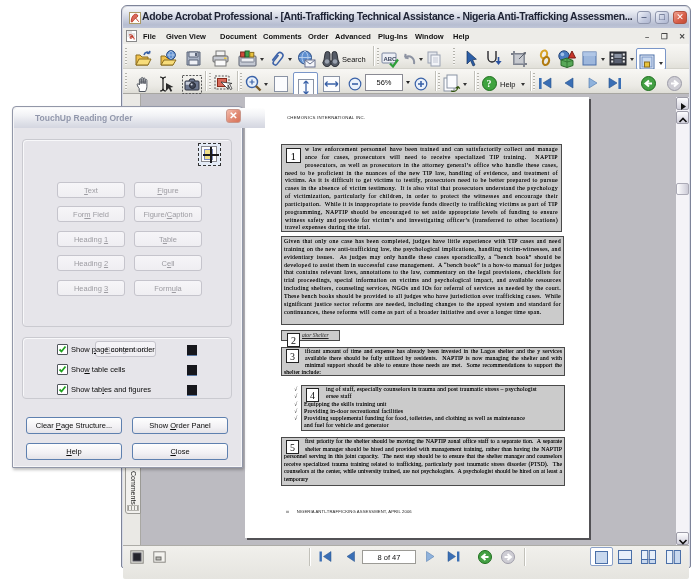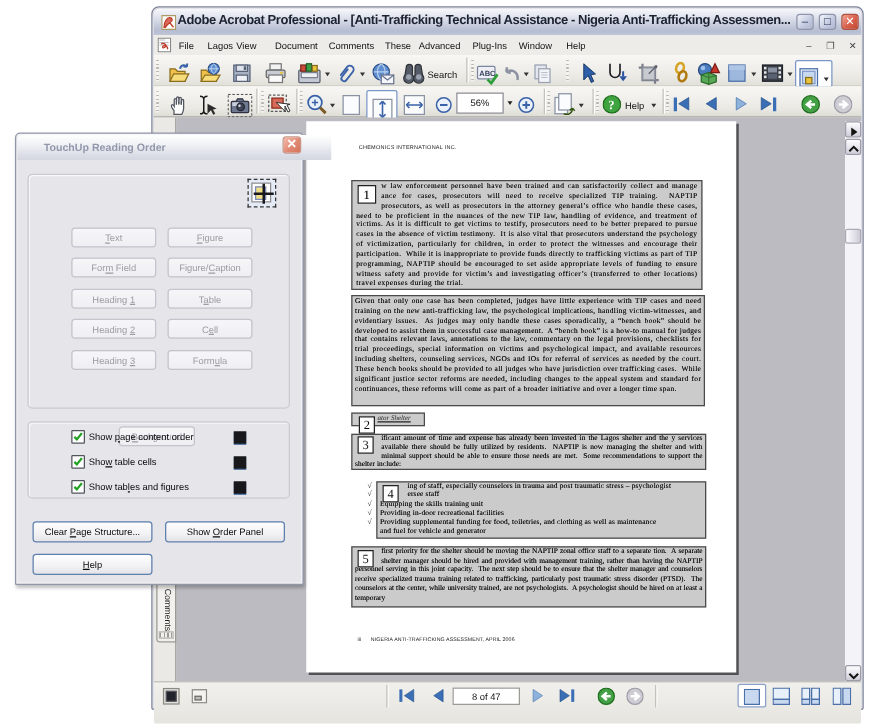--- a/index.html
+++ b/index.html
@@ -11,21 +11,21 @@
 box-shadow:inset 0 0 0 1px #D9DCE7;}
 #titlebar{position:absolute;left:1px;top:1px;width:566px;height:21px;border-radius:5px 5px 0 0;
 background:linear-gradient(#F6F7FA 0%,#E5E8F0 25%,#C9CEDE 60%,#B6BDD1 85%,#C0C6d8 100%);}
 #titlebar .ttext{position:absolute;left:19px;top:4px;font-size:10.4px;font-weight:bold;color:#1d2233;letter-spacing:-0.35px;white-space:nowrap;}
 .tbtn{position:absolute;top:4px;width:14px;height:13px;border-radius:3px;border:1px solid #8E95AC;
 background:linear-gradient(135deg,#F2F4FA,#C2C9DE 60%,#AFB7D0);color:#273457;
 font-size:9px;line-height:11px;text-align:center;}
 #closebtn{background:linear-gradient(135deg,#F0A494,#D9604B 55%,#C24B36);border:1px solid #B0503E;color:#fff;}
 #menubar{position:absolute;left:1px;top:22px;width:566px;height:16px;background:#EDECE8;
 font-size:7.5px;color:#111;}
-#menubar span{position:absolute;top:4px;}
+#menubar span{position:absolute;top:4px;font-weight:bold;}
 #tb1{position:absolute;left:1px;top:38px;width:566px;height:25px;
 background:linear-gradient(#F8F7F4,#EBEAE5 70%,#E1E0D9);border-bottom:1px solid #D2D1CA;}
 #tb2{position:absolute;left:1px;top:63px;width:566px;height:25px;
 background:linear-gradient(#F8F7F4,#EBEAE5 70%,#DEDDD6);border-bottom:1px solid #A8A7A2;}
 .sep{position:absolute;top:2px;width:1px;height:20px;background:#C2C1BA;box-shadow:1px 0 0 #fff;}
 .grip{position:absolute;top:4px;width:2px;height:17px;
 background:repeating-linear-gradient(#B4B3AC 0 1px,#F6F5F2 1px 3px);}
 .dd{position:absolute;width:0;height:0;border-left:2.5px solid transparent;border-right:2.5px solid transparent;border-top:3px solid #333;}
 .tlabel{position:absolute;font-size:7.5px;color:#111;}
 #content{position:absolute;left:1px;top:88px;width:566px;height:451px;background:#BCBBC1;}
@@ -80,25 +80,25 @@
     <div class="tbtn" style="left:532px;">□</div>
     <div class="tbtn" id="closebtn" style="left:550px;">✕</div>
   </div>
   <div id="menubar">
     <svg style="position:absolute;left:3px;top:2px;" width="11" height="12" viewBox="0 0 11 12">
         <rect x="0.5" y="0.5" width="10" height="11" fill="#fff" stroke="#888"></rect>
         <path d="M1.5 2 L6 2 M1.5 4 L9 4 M1.5 6 L9 6" stroke="#BBB" stroke-width=".8"></path>
         <path d="M3 5 C6 4 8 6.5 5.5 8 C4 9 3.5 7 5 6.5 C7 6 8.5 8 8 9.5" stroke="#C03A2A" stroke-width="1.1" fill="none"></path>
       </svg>
       <span style="left:20px;">File</span>
-      <span style="left:43px;">Lagos</span>
+      <span style="left:43px;">Given</span>
     <span style="left:66px;">View</span>
       <span style="left:97px;">Document</span>
     <span style="left:140px;">Comments</span>
-      <span style="left:185px;">These</span>
+      <span style="left:185px;">Order</span>
     <span style="left:212px;">Advanced</span>
       <span style="left:255px;">Plug-Ins</span>
     <span style="left:292px;">Window</span>
       <span style="left:330px;">Help</span>
     <span style="left:522px;color:#444;">–</span>
     <span style="left:538px;color:#444;">❐</span>
     <span style="left:556px;color:#444;">✕</span>
   </div>
   <div id="tb1">
     <div class="grip" style="left:2px;"></div>
@@ -468,13 +468,14 @@
   <div class="cb" style="left:44px;top:277px;">
       <svg width="9" height="9" viewBox="0 0 9 9" style="position:absolute;left:0px;top:0px;">
         <path d="M1.5 4.5 L3.5 6.5 L7.5 1.5" stroke="#21A121" stroke-width="1.8" fill="none"></path>
       </svg>
     </div>
   <div class="cbtext" style="left:58px;top:278px;">Show tab<u>l</u>es and figures</div>
   <div class="bsq" style="left:174px;top:278px;"></div>
   <div class="ebtn" style="left:13px;top:310px;width:96px;">Clear <u>P</u>age Structure...</div>
   <div class="ebtn" style="left:119px;top:310px;width:96px;">Show <u>O</u>rder Panel</div>
   <div class="ebtn" style="left:13px;top:336px;width:96px;"><u>H</u>elp</div>
+  <div class="ebtn" style="left:119px;top:336px;width:96px;"><u>C</u>lose</div>
 </div>
 
 </body></html>

